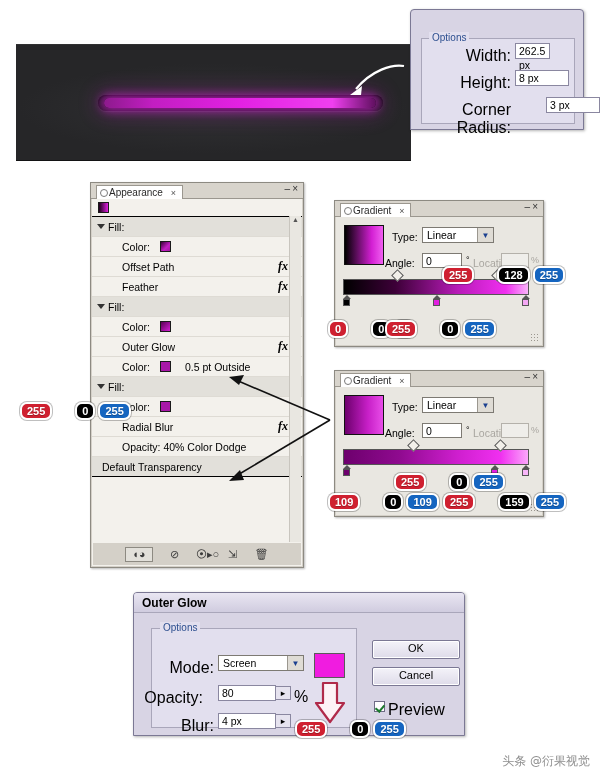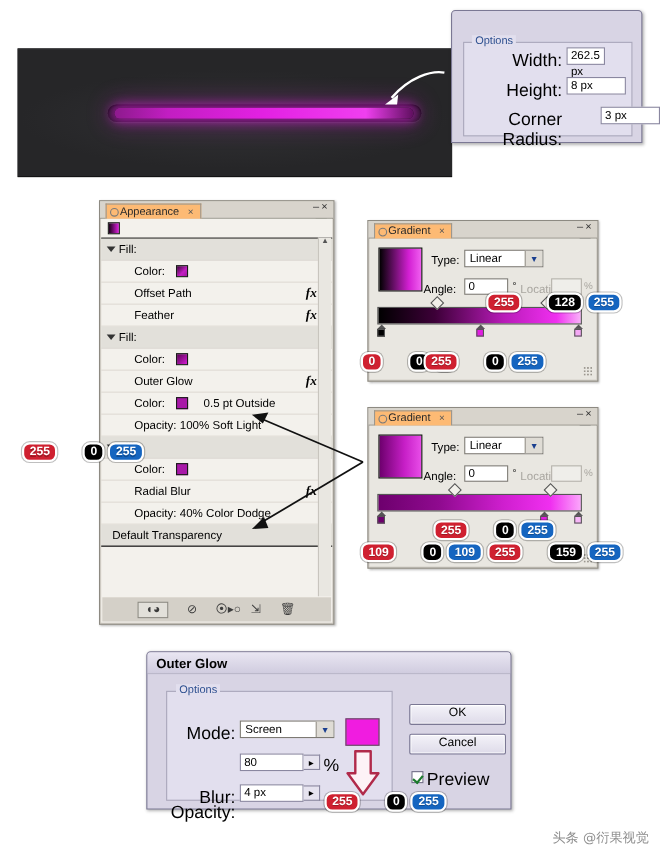--- a/index.html
+++ b/index.html
@@ -47,21 +47,21 @@
     border:1px solid #8d8a82;
     box-shadow:1px 1px 2px rgba(0,0,0,.28);
   }
   .panel-tabstrip{
     height:15px;background:#d8d4cc;position:relative;
     border-bottom:1px solid #9b978f;
   }
   .panel-tab{
     position:absolute;left:5px;top:2px;height:13px;
     padding:0 6px 0 12px;line-height:13px;
-    background:#fdba74;border:1px solid #9b978f;border-bottom:none;
+    background:#ffffff;border:1px solid #9b978f;border-bottom:none;
     font-size:10px;color:#2a2a2a;white-space:nowrap;
   }
   .panel-tab .dot{
     position:absolute;left:3px;top:3px;width:6px;height:6px;
     border:1px solid #7a7a7a;border-radius:50%;
   }
   .panel-tab .x{margin-left:5px;color:#555;font-size:9px;}
   .win-btns{position:absolute;right:3px;top:0px;font-size:10px;color:#333;letter-spacing:2px;}
   .panel-menu{position:absolute;right:4px;top:14px;width:14px;height:12px;}
   .panel-menu i{display:block;height:1px;background:#3a3a3a;margin:2px 0 0 2px;width:10px;}
@@ -297,23 +297,20 @@
     <div class="row indent">
       <span>Outer Glow</span>
       <span class="fx">fx</span>
     </div>
 
     <div class="row indent">
       <span>Color:</span>
       <span class="sw sw-in sw-g4"></span>
       <span class="after">0.5 pt Outside</span>
     </div>
-    <div class="row indent">
-      <span>Opacity: 100% Soft Light</span>
-    </div>
 
     <div class="row group">
       <span class="tri"></span>
       <span>Fill:</span>
     </div>
     <div class="row indent">
       <span>Color:</span>
       <span class="sw sw-in sw-g4"></span>
     </div>
     <div class="row indent">
@@ -494,21 +491,21 @@
   <div class="grpbox" style="left:17px;top:35px;width:204px;height:98px;"></div>
   <div class="grplbl" style="left:26px;top:29px;">Options</div>
 
   <div class="flabel" style="left:24px;top:66px;width:56px;">Mode:</div>
   <div class="gp-select" style="left:84px;top:62px;width:86px;">
     <span>Screen</span>
     <span class="arrow">▼</span>
   </div>
   <div class="colorbox" style="left:180px;top:60px;width:29px;height:23px;background:#f01ce0;"></div>
 
-  <div class="flabel" style="left:12px;top:96px;width:68px;margin-top:42px;">Opacity:</div>
+  <div class="flabel" style="left:1px;top:96px;width:68px;">Opacity:</div>
   <div class="ftext" style="left:84px;top:92px;width:58px;">80</div>
   <div class="stepbtn" style="left:142px;top:93px;">▸</div>
   <div class="flabel" style="left:160px;top:95px;width:14px;text-align:left;">%</div>
 
   <div class="flabel" style="left:28px;top:124px;width:52px;">Blur:</div>
   <div class="ftext" style="left:84px;top:120px;width:58px;">4 px</div>
   <div class="stepbtn" style="left:142px;top:121px;">▸</div>
 
   <div class="dlgbtn" style="left:238px;top:47px;">OK</div>
   <div class="dlgbtn" style="left:238px;top:74px;">Cancel</div>

